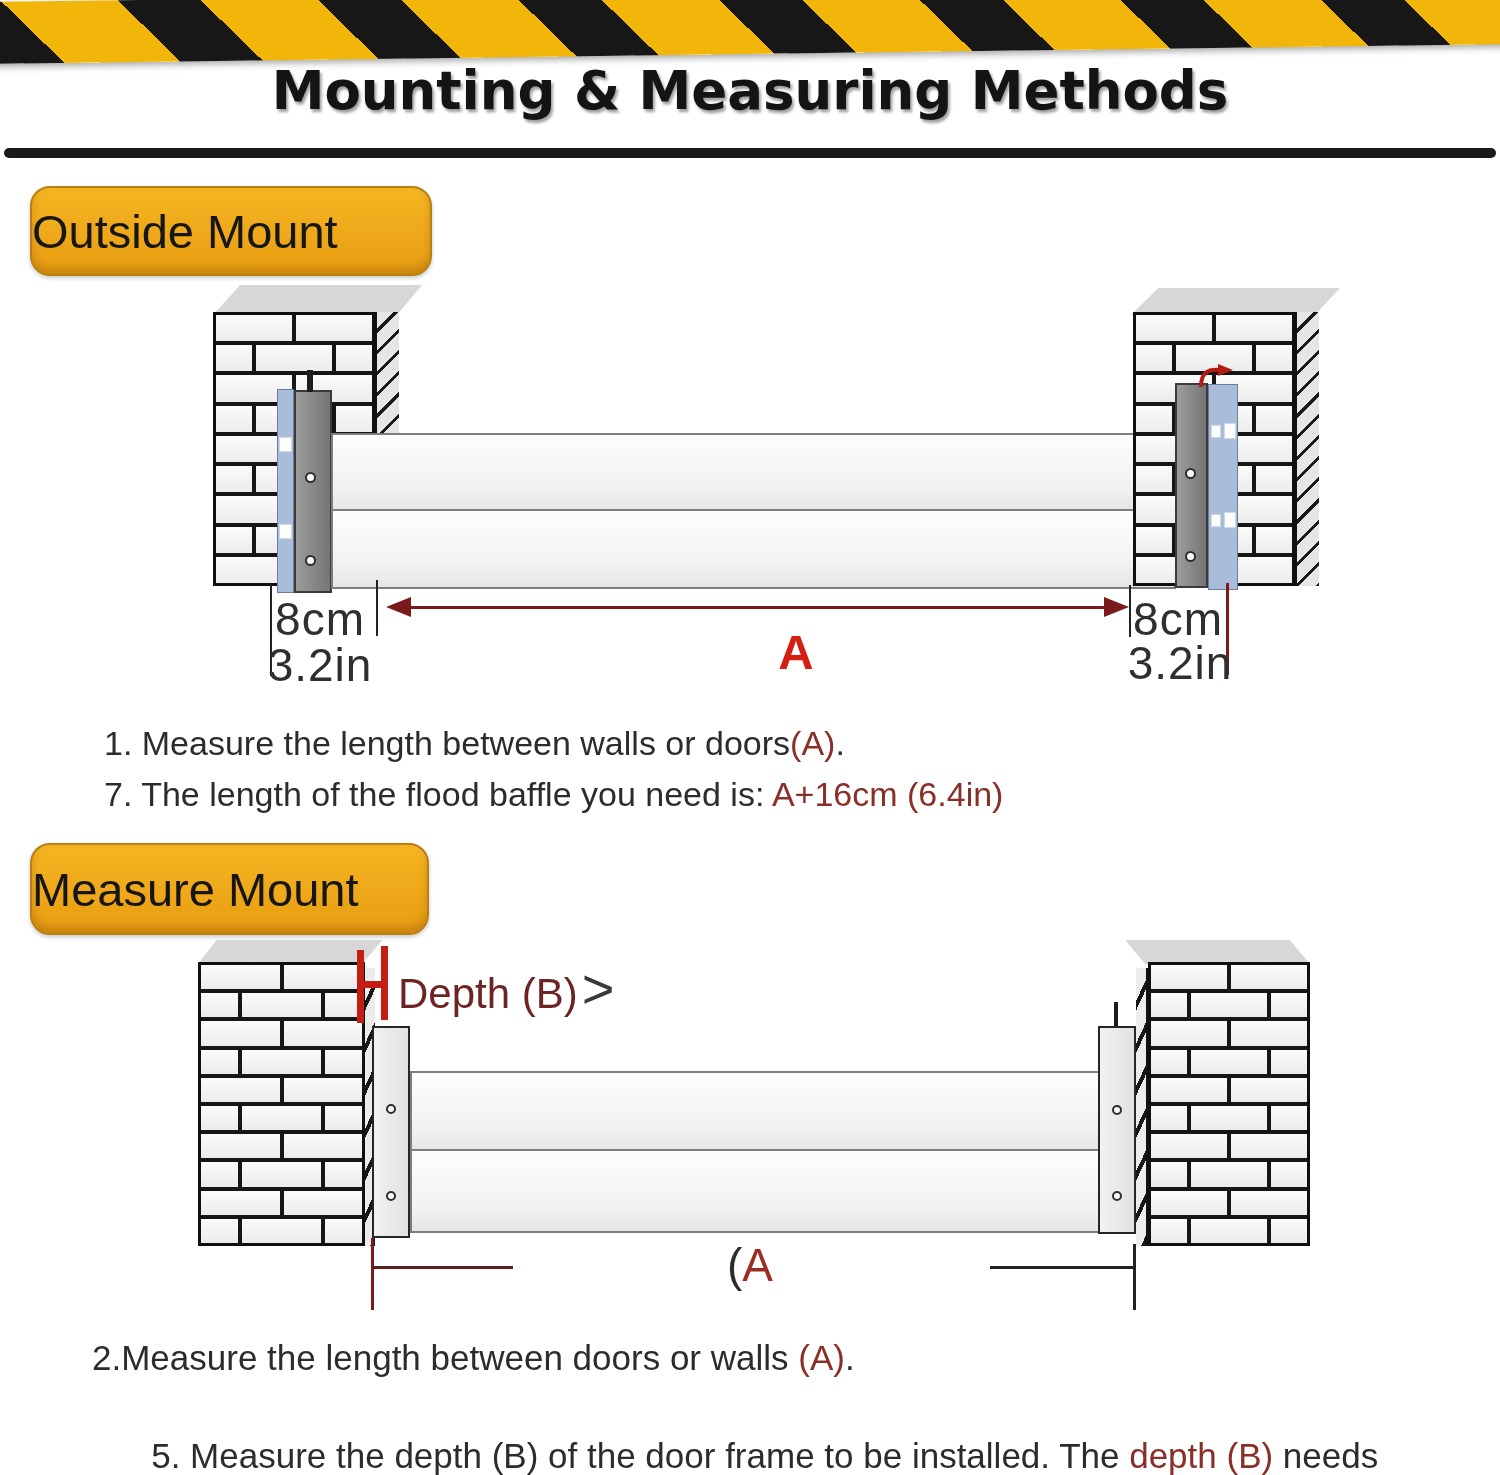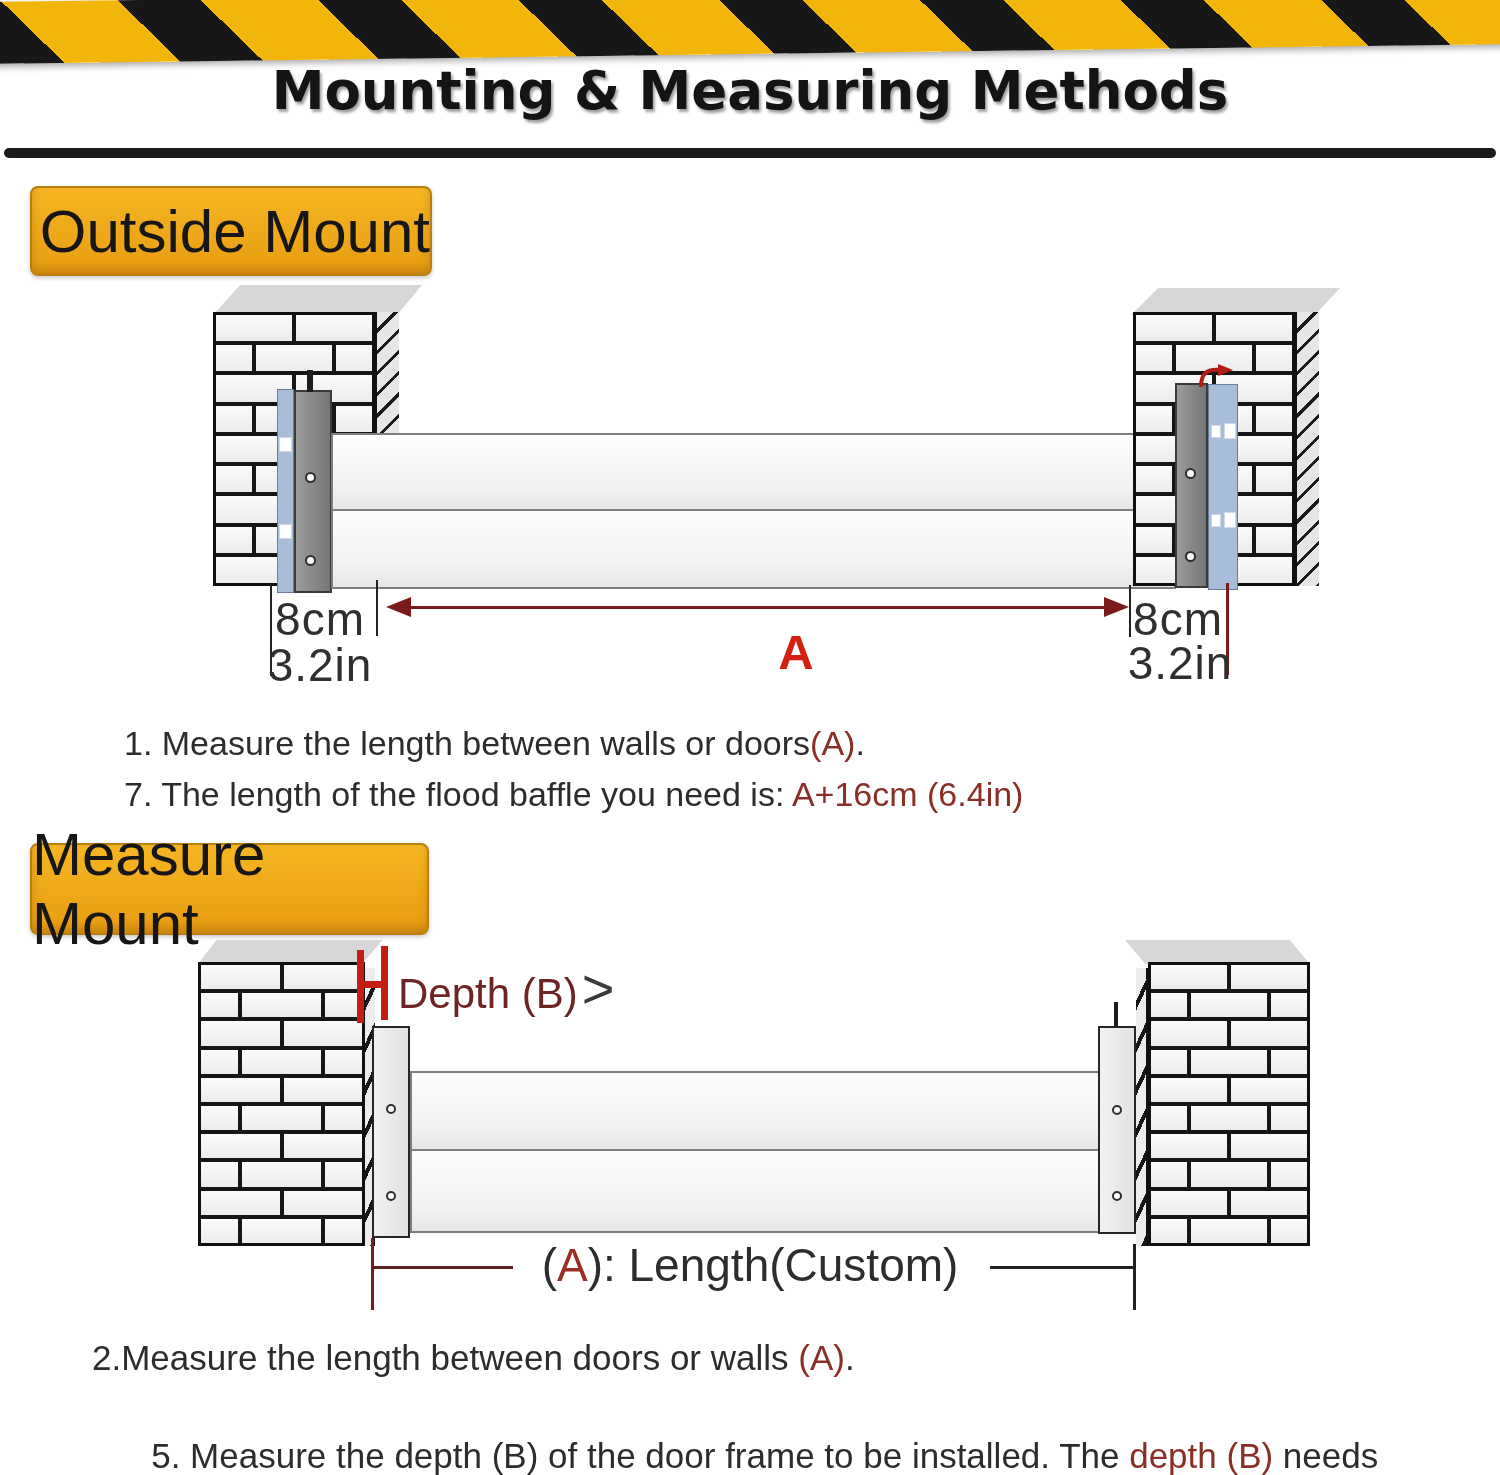--- a/index.html
+++ b/index.html
@@ -12,22 +12,22 @@
         background:repeating-linear-gradient(45deg,#171717 0 58px,#F2B50A 58px 140px);
         transform:rotate(-0.75deg);box-shadow:0 3px 7px rgba(0,0,0,.35);}
   .title{position:absolute;left:0;right:0;top:60px;text-align:center;
          font-family:"DejaVu Sans","Liberation Sans",sans-serif;font-weight:700;
          font-size:53px;color:#141414;text-shadow:2px 3px 3px rgba(0,0,0,.38);}
   .blackbar{position:absolute;left:4px;right:4px;top:148px;height:10px;
             background:#1b1b1b;border-radius:5px;}
 
   
   .badge{position:absolute;background:linear-gradient(180deg,#f5b522,#e89d12);
-         border:2px solid #b97f10;border-radius:8px;display:flex;align-items:center;
-         justify-content:flex-end;font-size:60px;color:#161616;
+         border:2px solid #b97f10;border-radius:20px;display:flex;align-items:center;
+         justify-content:flex-start;font-size:47px;color:#161616;
          box-shadow:inset 0 -6px 9px rgba(120,70,0,.28),0 2px 4px rgba(0,0,0,.22);}
 
   
   .brickwall{position:absolute;display:flex;flex-direction:column;gap:4px;
              background:#161616;border:3px solid #101010;box-sizing:border-box;}
   .brow{flex:1;display:flex;gap:4px;}
   .brick{flex:1;background:linear-gradient(180deg,#fbfbfb,#ececec);}
   .brick.half{flex:.48;}
   .ptop{position:absolute;background:#d7d7d7;filter:drop-shadow(0 1px 0 #111);}
   .pside{position:absolute;background:repeating-linear-gradient(135deg,#e6e6e6 0 12px,#1a1a1a 12px 15px);
@@ -203,21 +203,21 @@
 
 <div class="meas" style="left:260px;top:592px;width:120px;">8cm</div>
 <div class="meas" style="left:254px;top:638px;width:132px;">3.2in</div>
 <div class="meas" style="left:1126px;top:592px;width:104px;">8cm</div>
 <div class="meas" style="left:1126px;top:636px;width:108px;">3.2in</div>
 
 <div class="spanlabel" style="left:456px;top:624px;width:680px;height:56px;">
   <span class="A-big">A</span>
 </div>
 
-<div class="steps" style="left:124px;top:718px;width:1330px;">
+<div class="steps" style="left:104px;top:718px;width:1330px;">
   <div><span>1. Measure the length between walls or doors</span><span class="hl">(A)</span><span>.</span></div>
   <div><span>7. The length of the flood baffle you need is: </span><span class="hl">A+16cm (6.4in)</span><span></span></div>
 </div>
 
 <div class="badge" style="left:30px;top:843px;width:395px;height:88px;">
   <span>Measure Mount</span>
 </div>
 
 <div class="ptop" style="left:198px;top:940px;width:205px;height:24px;clip-path:polygon(0% 100%,9% 0%,90% 0%,80% 100%);"></div>
 <div class="brickwall" style="left:198px;top:962px;width:167px;height:284px;">
@@ -337,21 +337,20 @@
 <div class="screw" style="left:1112px;top:1105px;width:10px;height:10px;"></div>
 <div class="screw" style="left:1112px;top:1191px;width:10px;height:10px;"></div>
 
 <div class="dimline" style="left:371px;top:1238px;width:3px;height:72px;"></div>
 <div class="tick" style="left:1133px;top:1244px;width:3px;height:66px;"></div>
 <div class="dimline" style="left:373px;top:1266px;width:140px;height:3px;background:#5a2020;"></div>
 <div class="tick" style="left:990px;top:1266px;width:145px;height:3px;"></div>
 <div class="spanlabel inlabel" style="left:520px;top:1238px;width:460px;height:56px;">
   <span>(</span>
     <span class="A-dim">A</span>
-    <span>): Length(Custom)</span>
 </div>
 
 <div class="bstep" style="left:92px;top:1338px;">
   <span>2.Measure the length between doors or walls </span><span class="hl">(A)</span><span>.</span>
 </div>
 <div class="bstep pre" style="left:35px;top:1392px;width:1440px;text-align:center;line-height:1.22;">
   <span>5. Measure the depth (B) of the door frame to be installed. The </span><span class="hl">depth (B)</span><span> needs
 to be greater than 9cm (3.5in) before the flood protection baffle can be installed.</span>
 </div>
 

